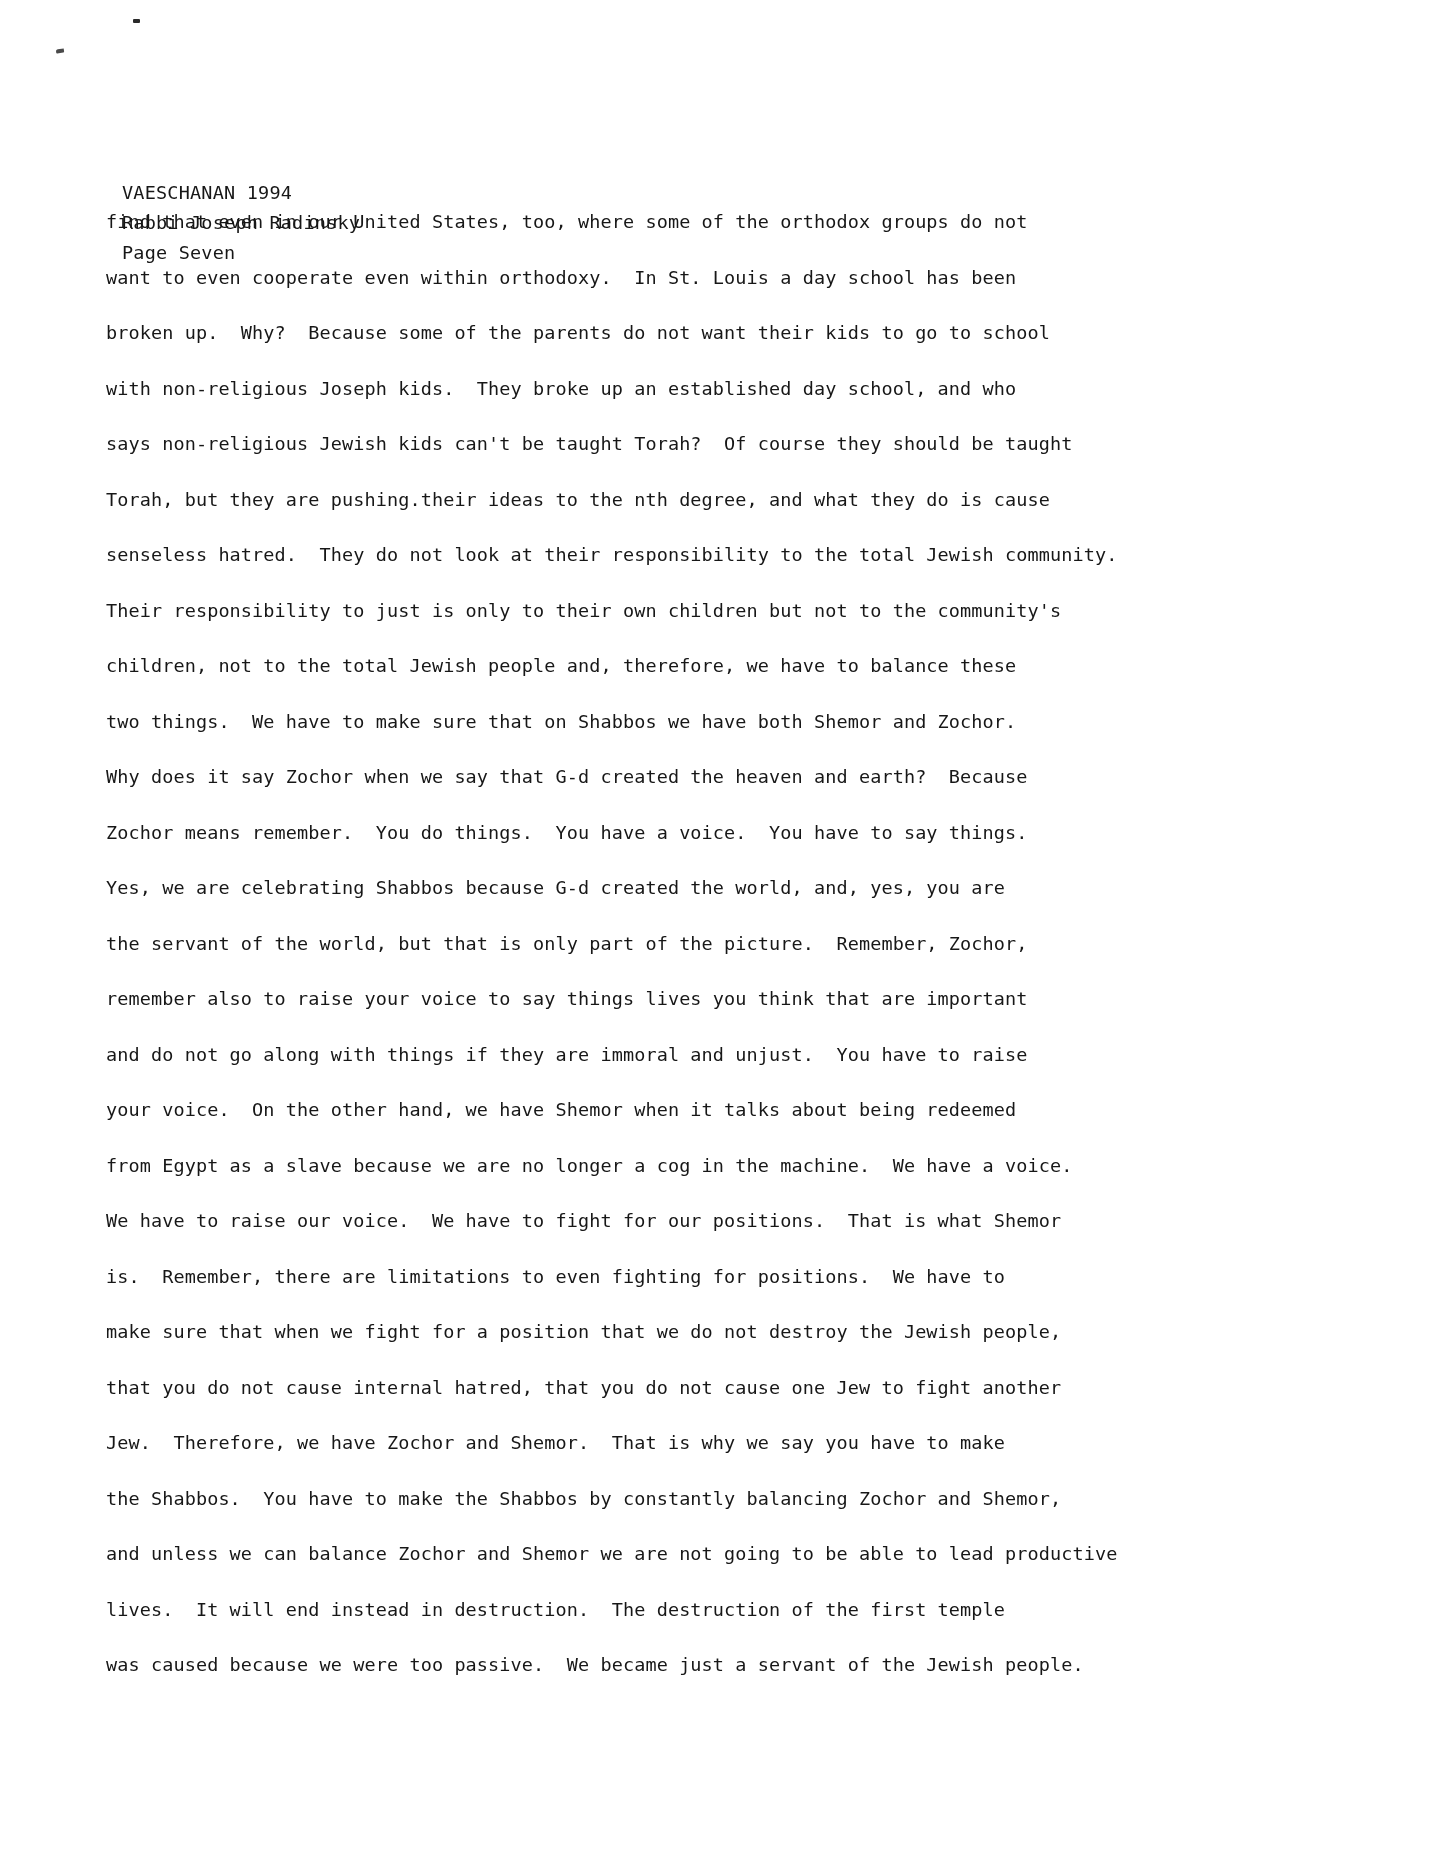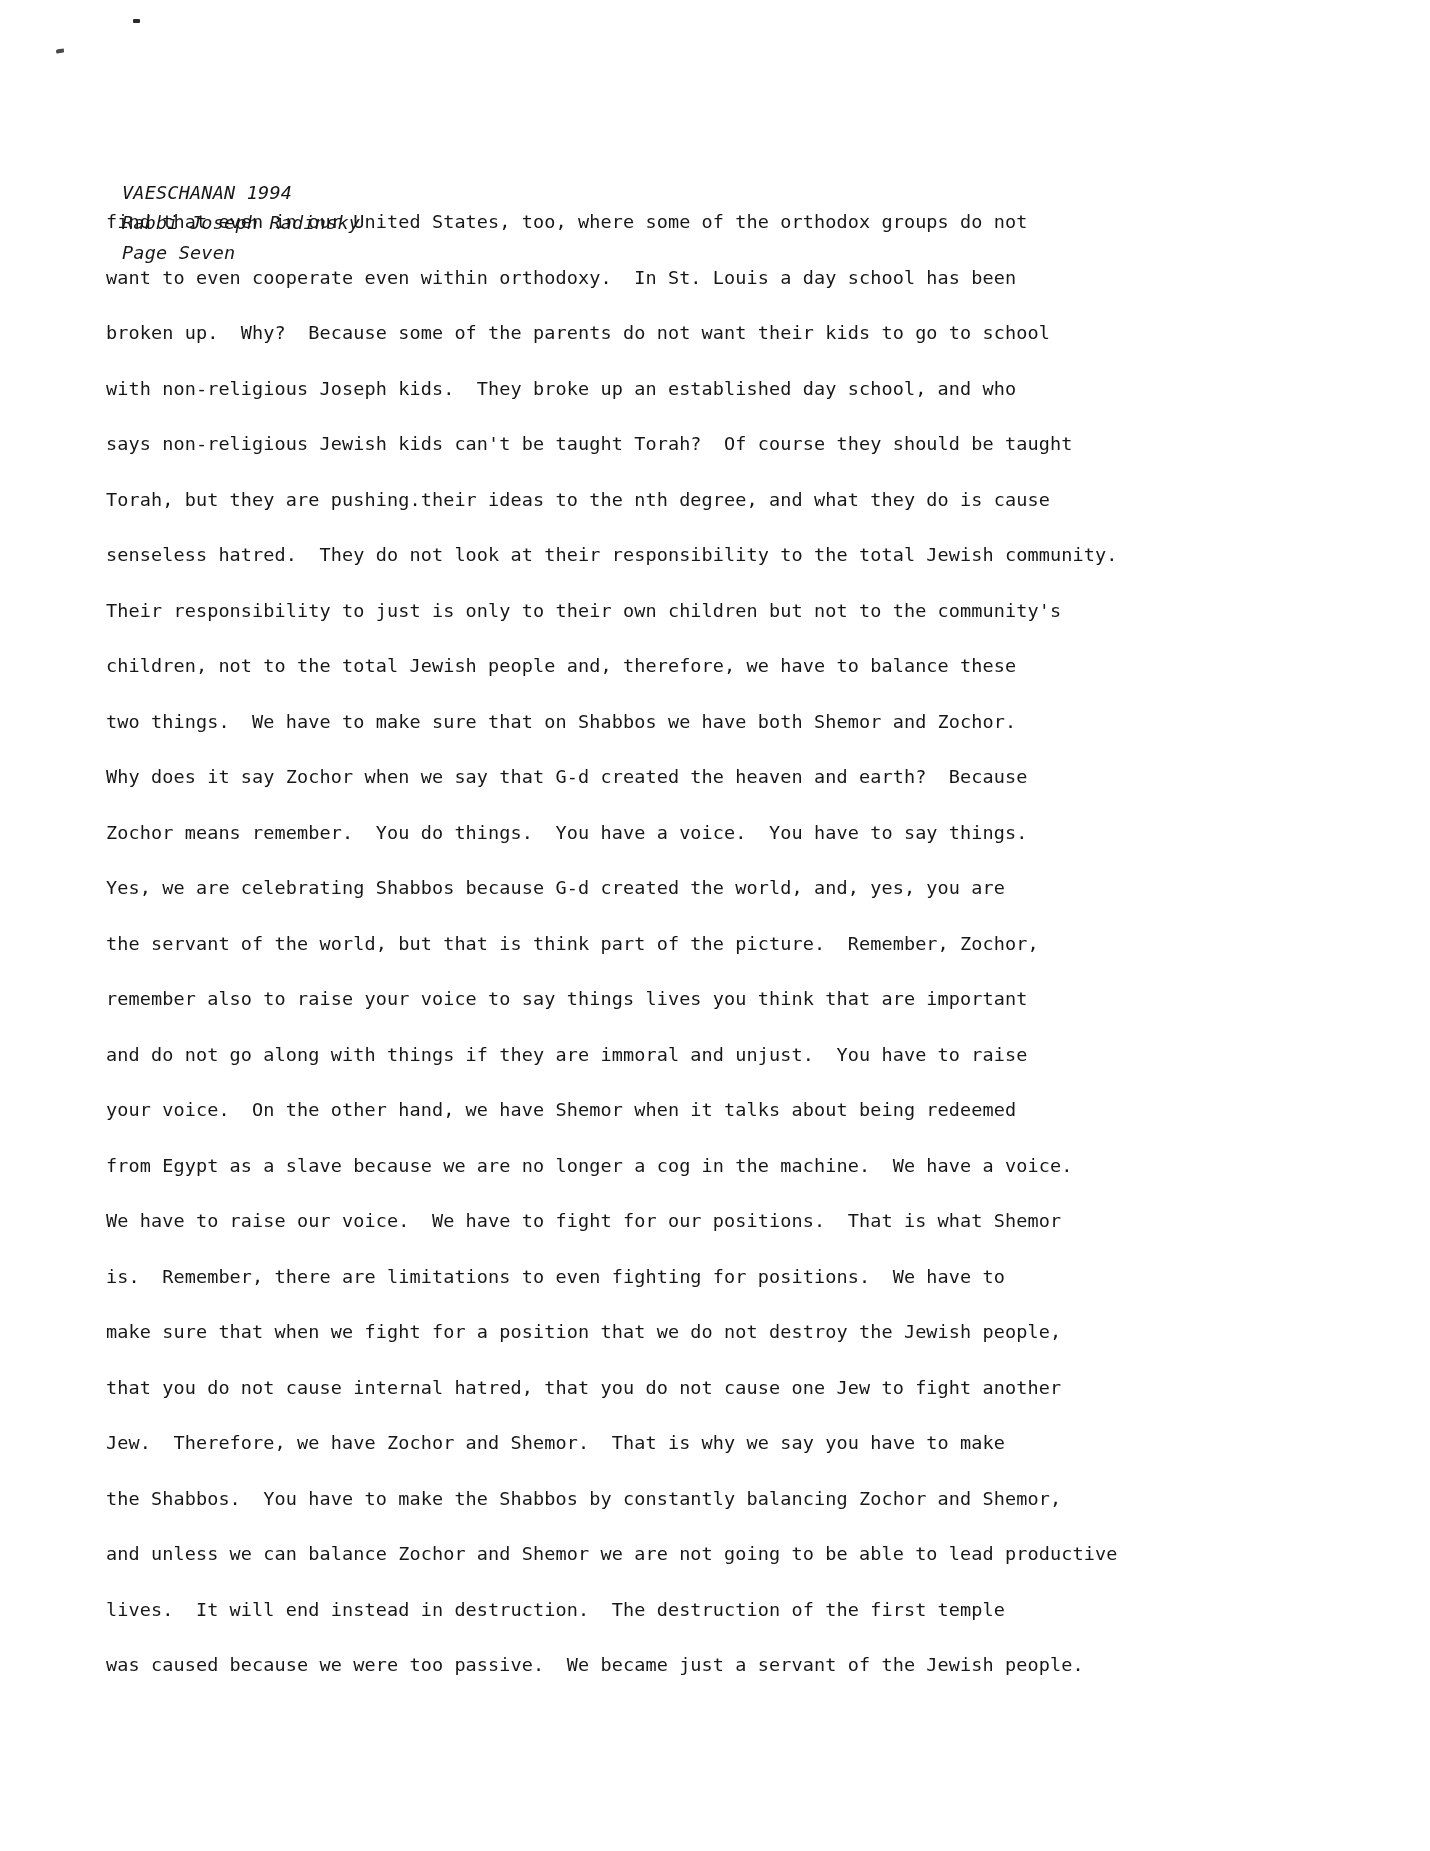--- a/index.html
+++ b/index.html
@@ -20,21 +20,20 @@
     position: absolute;
     left: 122px;
     top: 88px;
     font-size: 18.5px;
     line-height: 30px;
     white-space: pre;
     letter-spacing: 0.2px;
   }
   .header-line {
     height: 30px;
-    font-style: italic;
   }
   .body-block {
     position: absolute;
     left: 106px;
     top: 194px;
     width: 1250px;
     font-size: 18.5px;
     line-height: 55.5px;
     letter-spacing: 0.1px;
   }
@@ -83,21 +82,21 @@
       <div class="body-line">with non-religious Joseph kids.  They broke up an established day school, and who</div>
       <div class="body-line">says non-religious Jewish kids can't be taught Torah?  Of course they should be taught</div>
       <div class="body-line">Torah, but they are pushing.their ideas to the nth degree, and what they do is cause</div>
       <div class="body-line">senseless hatred.  They do not look at their responsibility to the total Jewish community.</div>
       <div class="body-line">Their responsibility to just is only to their own children but not to the community's</div>
       <div class="body-line">children, not to the total Jewish people and, therefore, we have to balance these</div>
       <div class="body-line">two things.  We have to make sure that on Shabbos we have both Shemor and Zochor.</div>
       <div class="body-line">Why does it say Zochor when we say that G-d created the heaven and earth?  Because</div>
       <div class="body-line">Zochor means remember.  You do things.  You have a voice.  You have to say things.</div>
       <div class="body-line">Yes, we are celebrating Shabbos because G-d created the world, and, yes, you are</div>
-      <div class="body-line">the servant of the world, but that is think part of the picture.  Remember, Zochor,</div>
+      <div class="body-line">the servant of the world, but that is only part of the picture.  Remember, Zochor,</div>
       <div class="body-line">remember also to raise your voice to say things lives you think that are important</div>
       <div class="body-line">and do not go along with things if they are immoral and unjust.  You have to raise</div>
       <div class="body-line">your voice.  On the other hand, we have Shemor when it talks about being redeemed</div>
       <div class="body-line">from Egypt as a slave because we are no longer a cog in the machine.  We have a voice.</div>
       <div class="body-line">We have to raise our voice.  We have to fight for our positions.  That is what Shemor</div>
       <div class="body-line">is.  Remember, there are limitations to even fighting for positions.  We have to</div>
       <div class="body-line">make sure that when we fight for a position that we do not destroy the Jewish people,</div>
       <div class="body-line">that you do not cause internal hatred, that you do not cause one Jew to fight another</div>
       <div class="body-line">Jew.  Therefore, we have Zochor and Shemor.  That is why we say you have to make</div>
       <div class="body-line">the Shabbos.  You have to make the Shabbos by constantly balancing Zochor and Shemor,</div>

